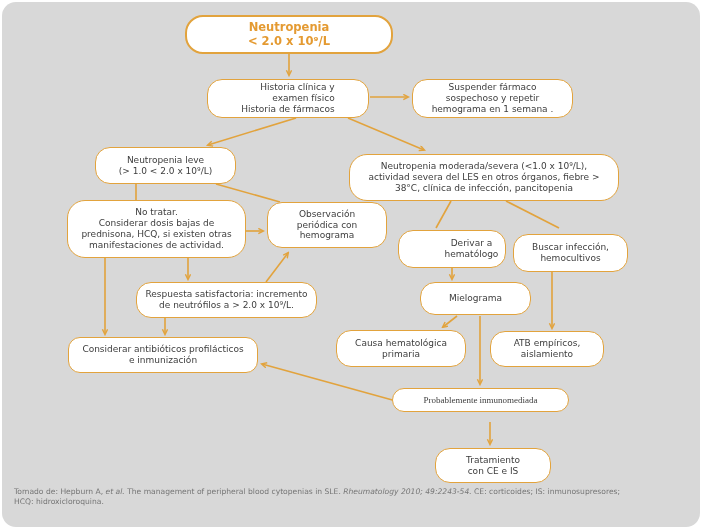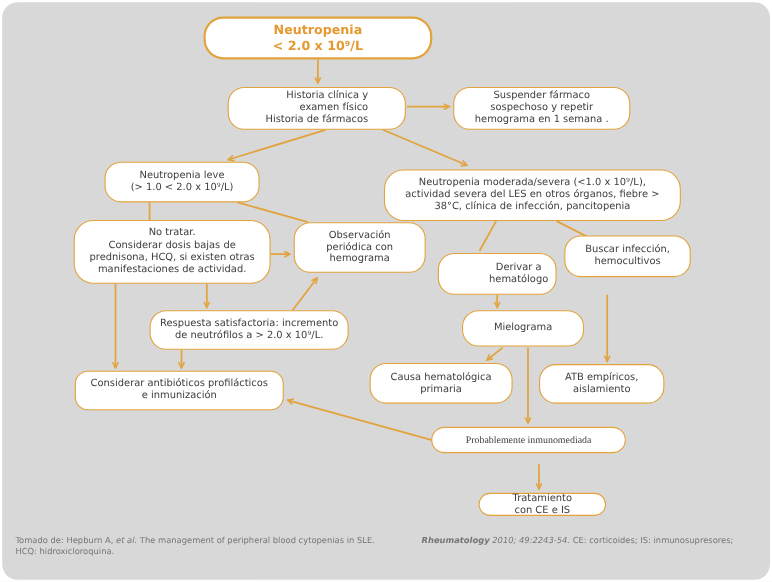--- a/index.html
+++ b/index.html
@@ -22,21 +22,21 @@
   }
   .node.title{
     font-size:11.5px;font-weight:bold;color:#e49a31;border-radius:18px;
     border-width:2px;
   }
   .footer{
     position:absolute;left:14px;top:487px;width:676px;
     font-size:7.6px;color:#767676;line-height:1.35;
   }
   .footer .it{font-style:italic;}
-  .footer .bit{font-style:italic;font-weight:bold;margin-left:40px;}
+  .footer .bit{font-style:italic;font-weight:normal;}
 </style>
 </head>
 <body>
 
 <div class="panel"></div>
 
 <svg class="arrow-layer" viewBox="0 0 702 529" xmlns="http://www.w3.org/2000/svg">
   <defs>
     <marker id="ah" markerWidth="7" markerHeight="7" refX="5.2" refY="3" orient="auto" markerUnits="userSpaceOnUse">
       <path d="M0.5,0.4 L5.8,3 L0.5,5.6" fill="none" stroke="#e2a33d" stroke-width="1.4"></path>
@@ -88,38 +88,38 @@
 prednisona, HCQ, si existen otras
 manifestaciones de actividad.</div>
 
 <div class="node" style="left:267px;top:202px;width:120px;height:46px;">Observación
 periódica con
 hemograma</div>
 
 <div class="node" style="left:398px;top:230px;width:108px;height:38px;padding-left:44px;">Derivar a
 hematólogo</div>
 
-<div class="node" style="left:513px;top:214px;width:115px;height:38px;">Buscar infección,
+<div class="node" style="left:513px;top:234px;width:115px;height:38px;">Buscar infección,
 hemocultivos</div>
 
 <div class="node" style="left:136px;top:282px;width:181px;height:36px;">Respuesta satisfactoria: incremento
 de neutrófilos a &gt; 2.0 x 10⁹/L.</div>
 
 <div class="node" style="left:420px;top:282px;width:111px;height:33px;">Mielograma</div>
 
 <div class="node" style="left:336px;top:330px;width:130px;height:37px;">Causa hematológica
 primaria</div>
 
 <div class="node" style="left:490px;top:331px;width:114px;height:36px;">ATB empíricos,
 aislamiento</div>
 
 <div class="node" style="left:68px;top:337px;width:190px;height:36px;border-radius:12px;">Considerar antibióticos profilácticos
 e inmunización</div>
 
 <div class="node" style="left:392px;top:388px;width:177px;height:24px;font-family:Liberation Serif, serif;">Probablemente inmunomediada</div>
 
-<div class="node" style="left:435px;top:448px;width:116px;height:21px;">Tratamiento
+<div class="node" style="left:435px;top:448px;width:116px;height:35px;">Tratamiento
 con CE e IS</div>
 
 <div class="footer">
   <span>Tomado de: Hepburn A, </span><span class="it">et al.</span><span> The management of peripheral blood cytopenias in SLE. </span><span class="bit">Rheumatology</span><span class="it"> 2010; 49:2243-54.</span><span> CE: corticoides; IS: inmunosupresores;</span><br>
   <span>HCQ: hidroxicloroquina.</span>
 </div>
 
 </body></html>

